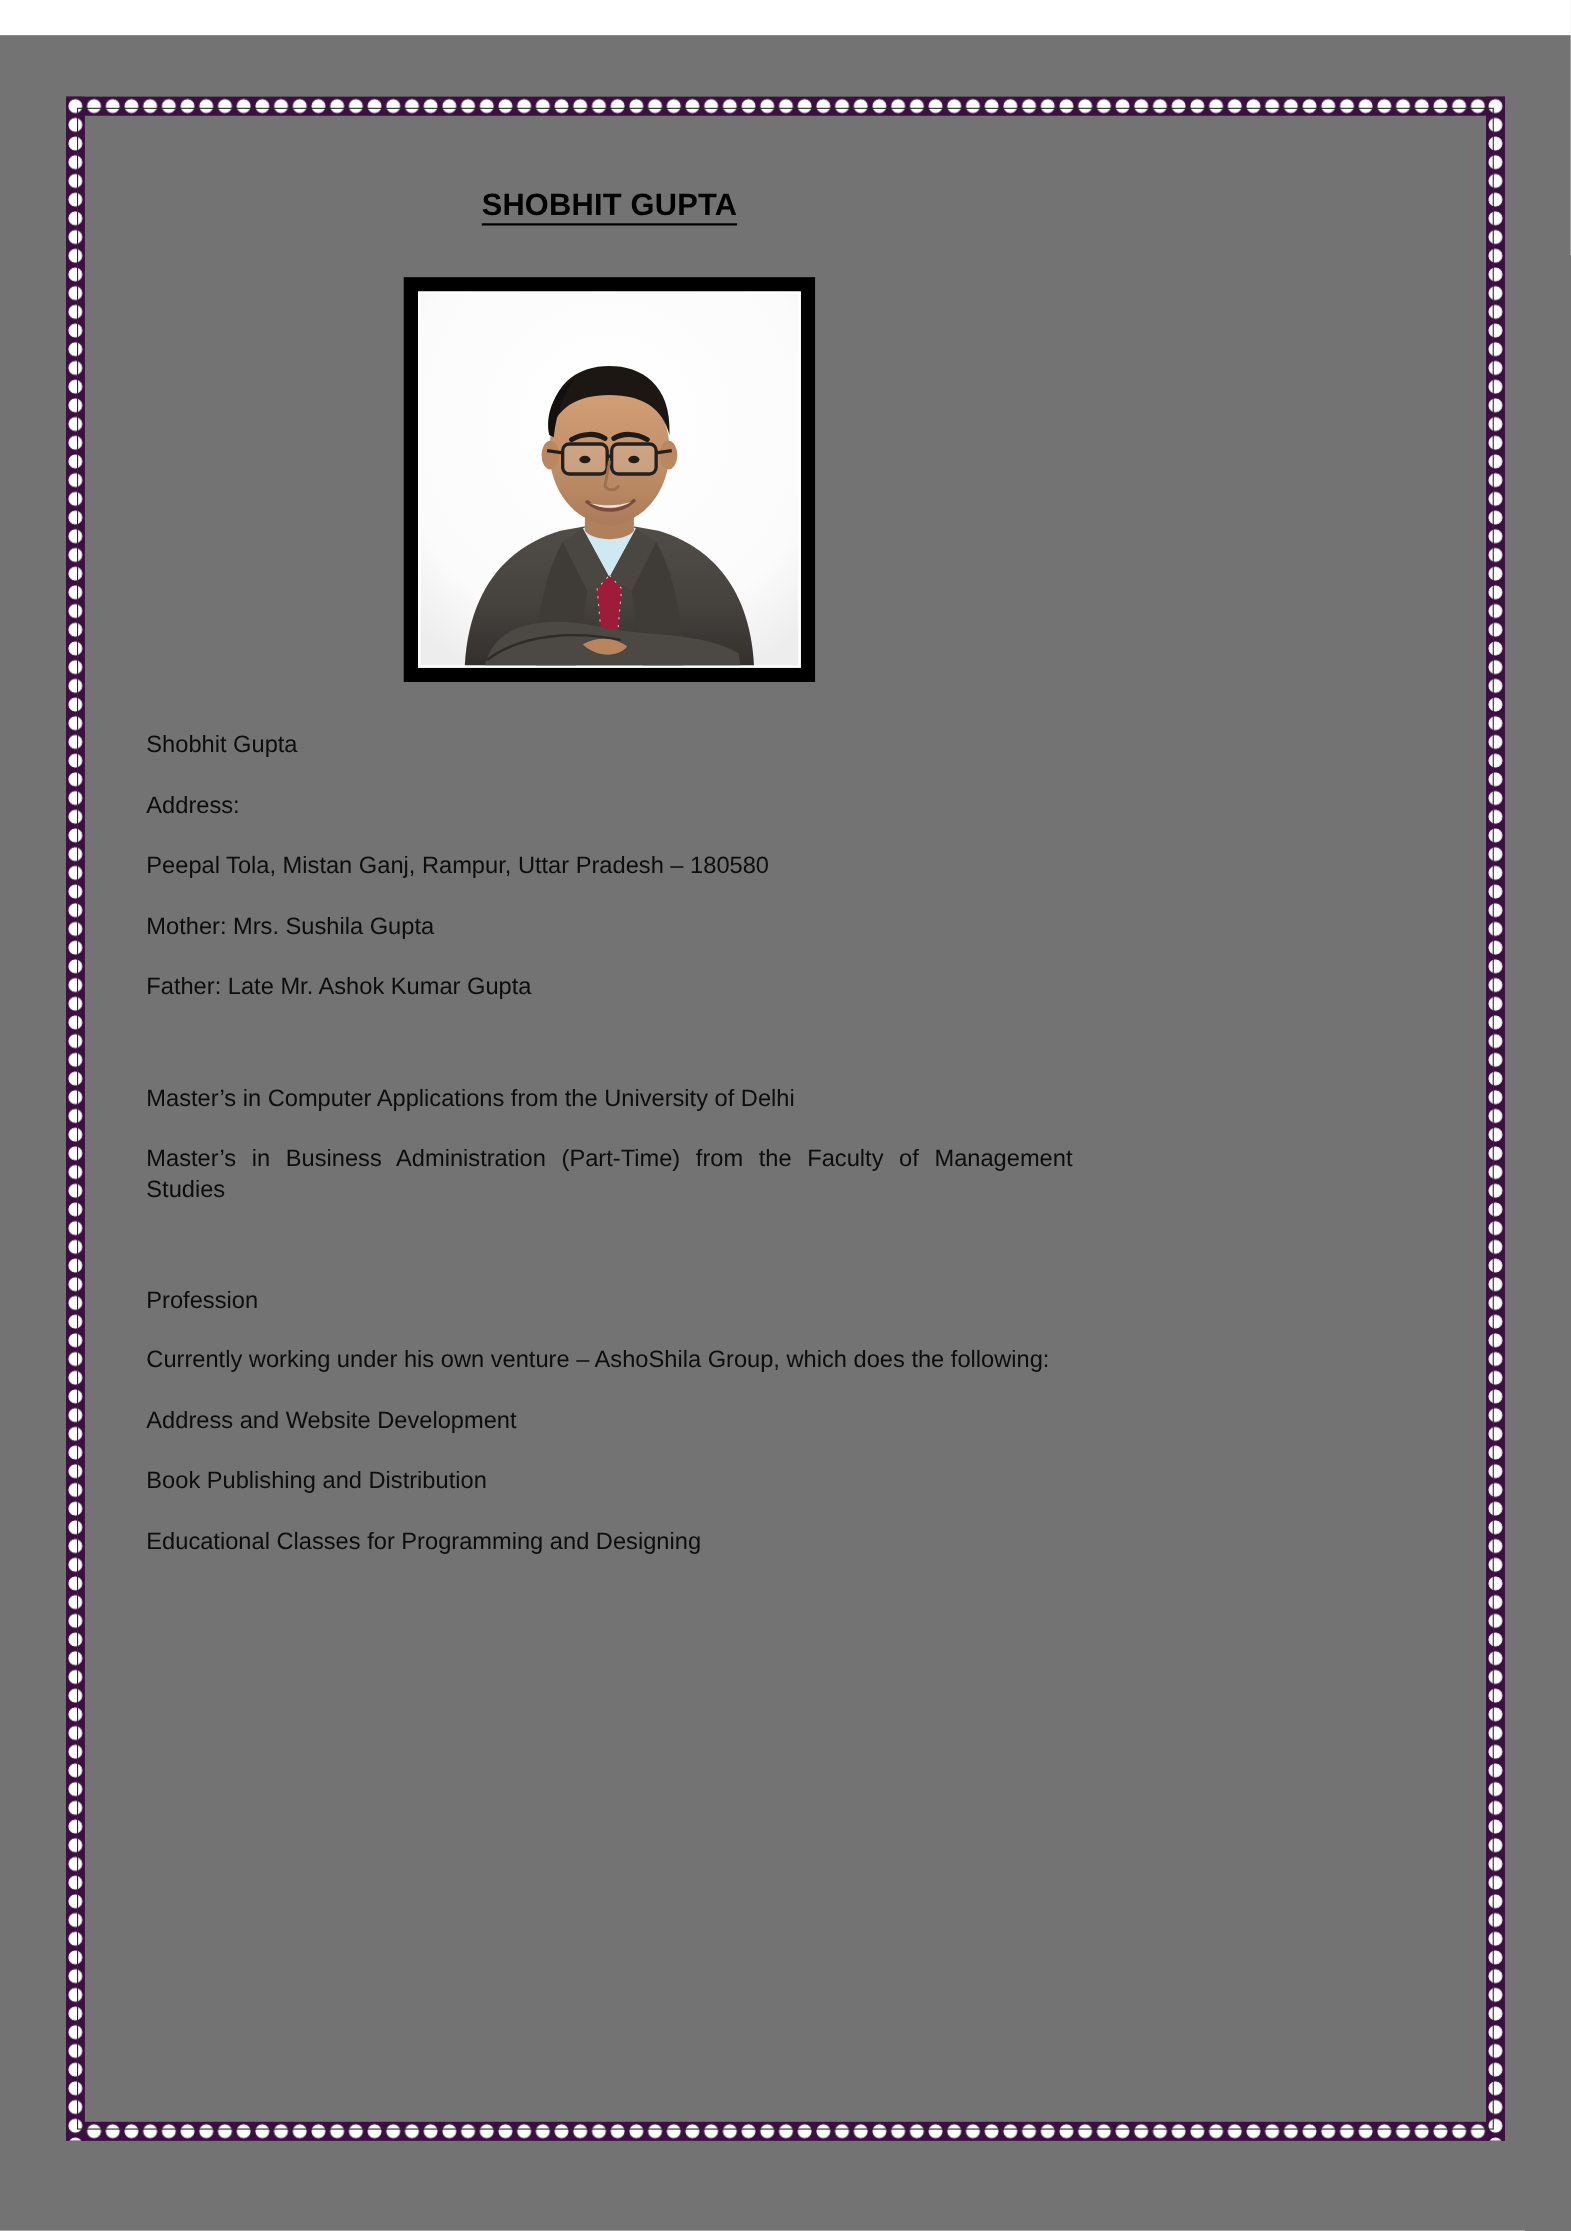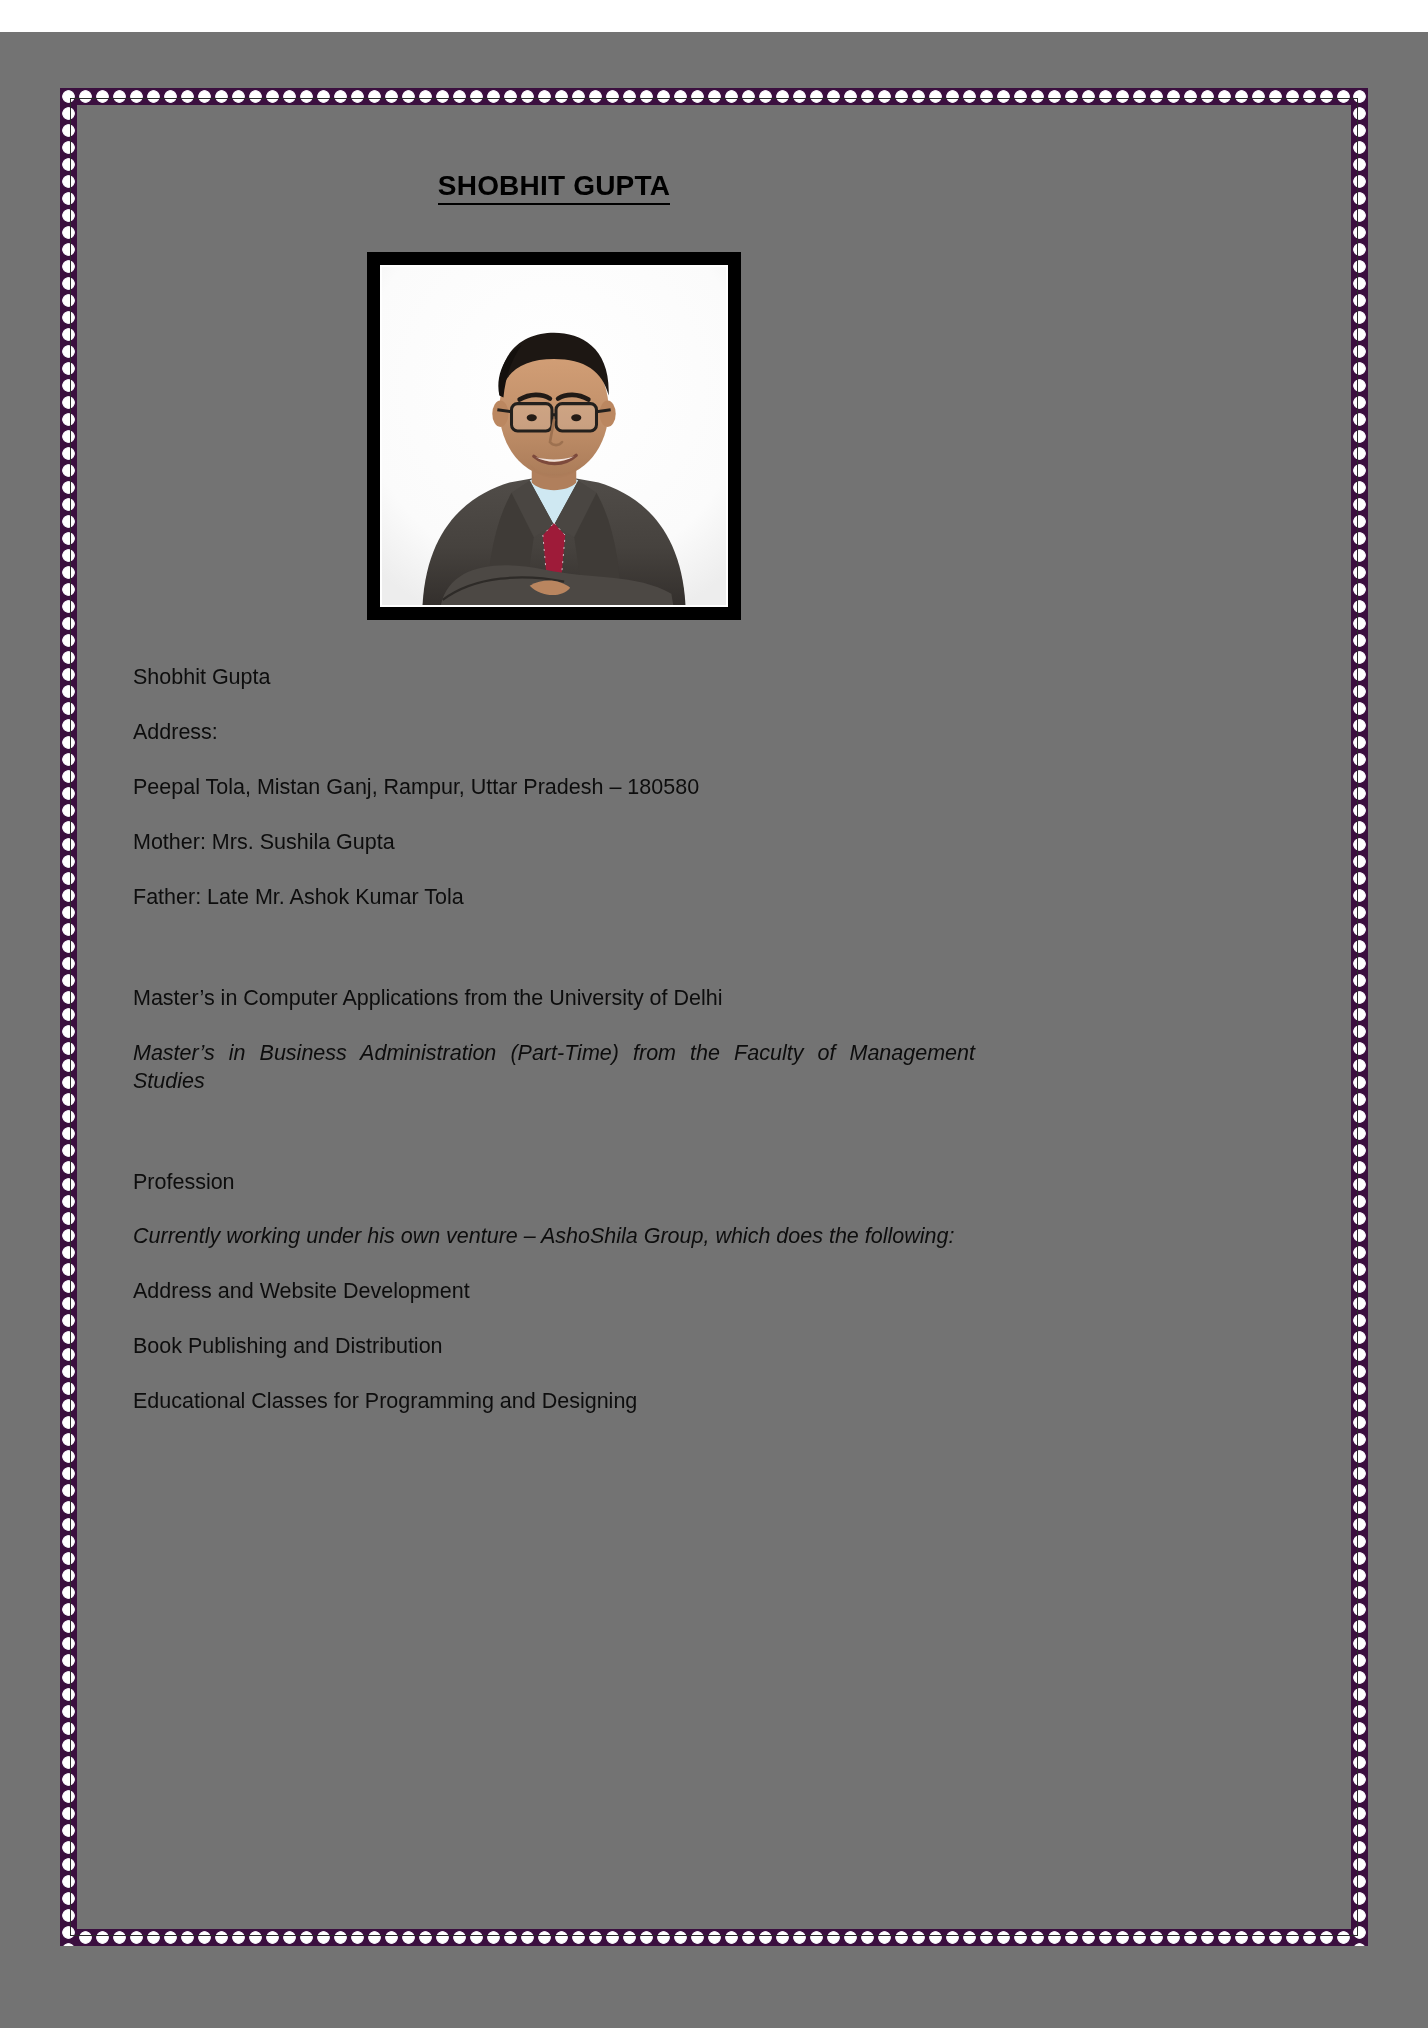--- a/index.html
+++ b/index.html
@@ -114,21 +114,21 @@
   .portrait svg { display: block; width: 100%; height: 100%; }
 
   
   .body-block { margin-top: 44px; }
   .para {
     font-size: 21.5px;
     line-height: 1.30;
     margin: 0 0 27px 0;
     color: #0d0d0d;
   }
-  .para.justify { text-align: justify; text-align-last: left; font-style: italic; }
+  .para.justify { text-align: justify; text-align-last: left; }
   .spacer { height: 46px; }
   .section-head { font-size: 21.5px; margin: 0 0 27px 0; }
 </style>
 </head>
 <body>
 
 <div class="page">
 
   <div class="bead-border">
     <div class="bead-bar horiz top"></div>
@@ -223,21 +223,21 @@
         </div>
       </div>
     </div>
 
     <div class="body-block">
 
       <p class="para">Shobhit Gupta</p>
       <p class="para">Address:</p>
       <p class="para">Peepal Tola, Mistan Ganj, Rampur, Uttar Pradesh – 180580</p>
       <p class="para">Mother: Mrs. Sushila Gupta</p>
-      <p class="para">Father: Late Mr. Ashok Kumar Tola</p>
+      <p class="para">Father: Late Mr. Ashok Kumar Gupta</p>
 
       <div class="spacer"></div>
 
       <p class="para">Master’s in Computer Applications from the University of Delhi</p>
       <p class="para justify">Master’s in Business Administration (Part-Time) from the Faculty of Management Studies</p>
 
       <div class="spacer"></div>
 
       <p class="para section-head">Profession</p>
       <p class="para justify">Currently working under his own venture – AshoShila Group, which does the following:</p>

